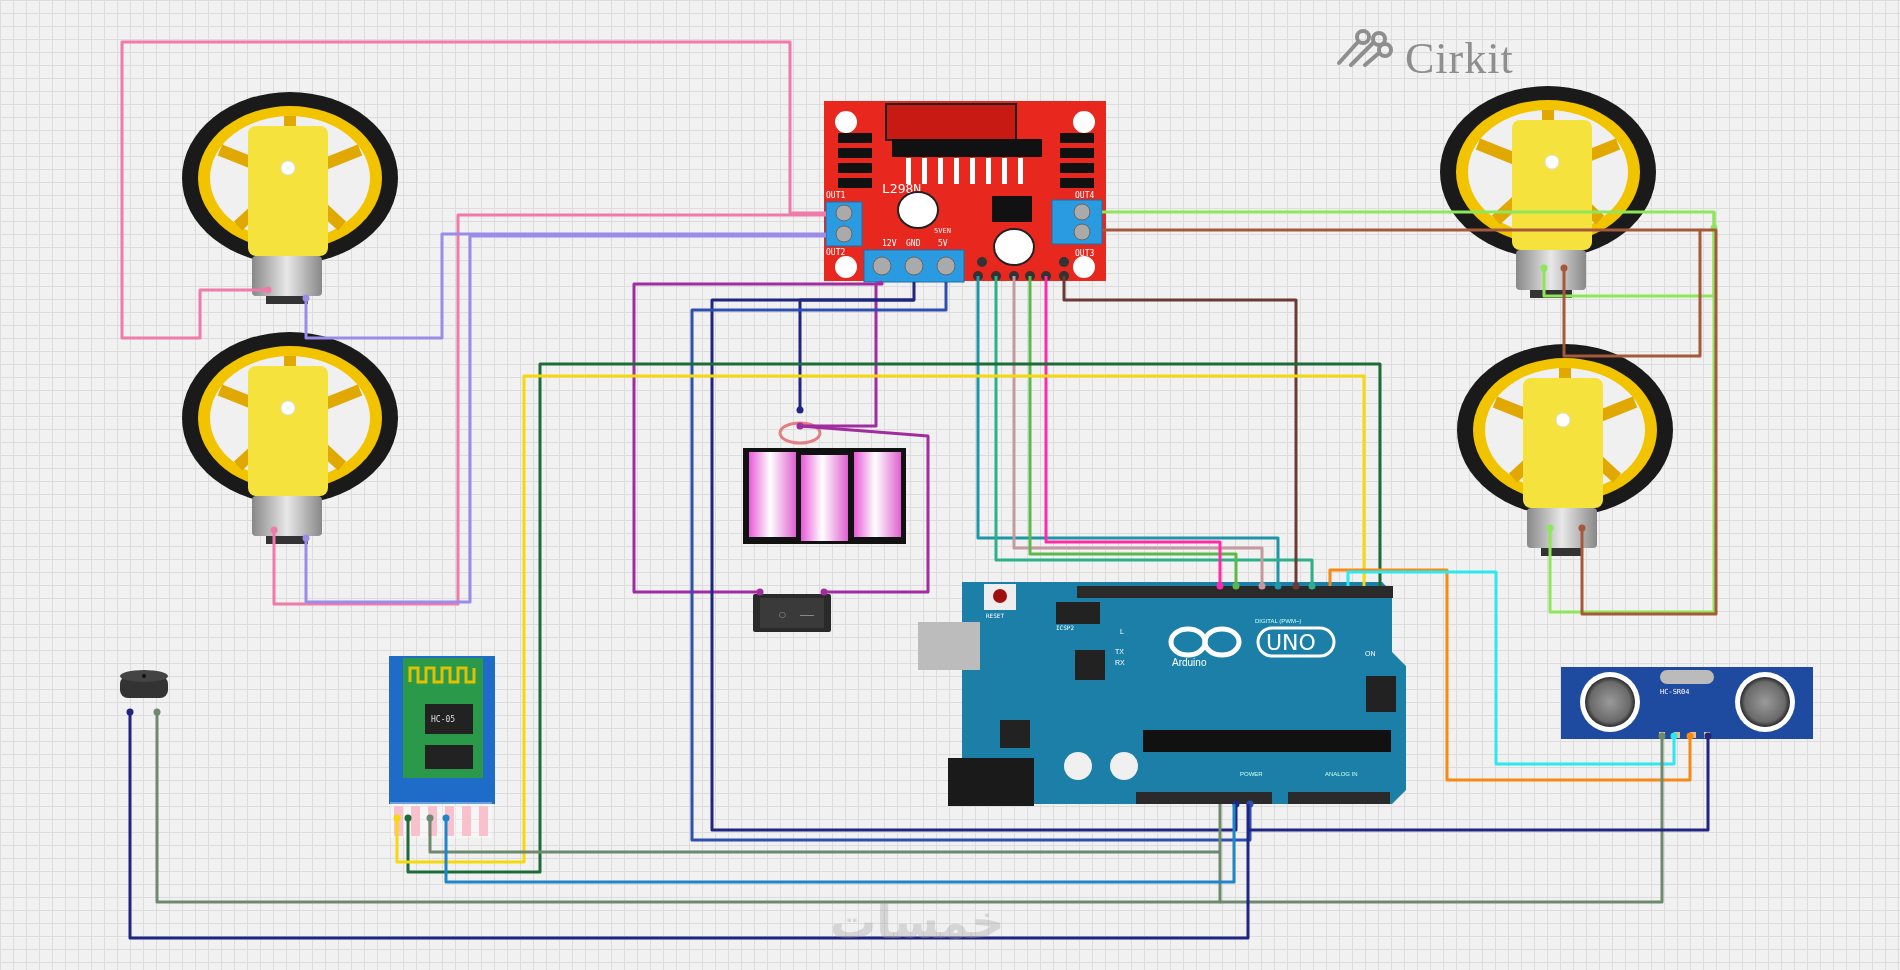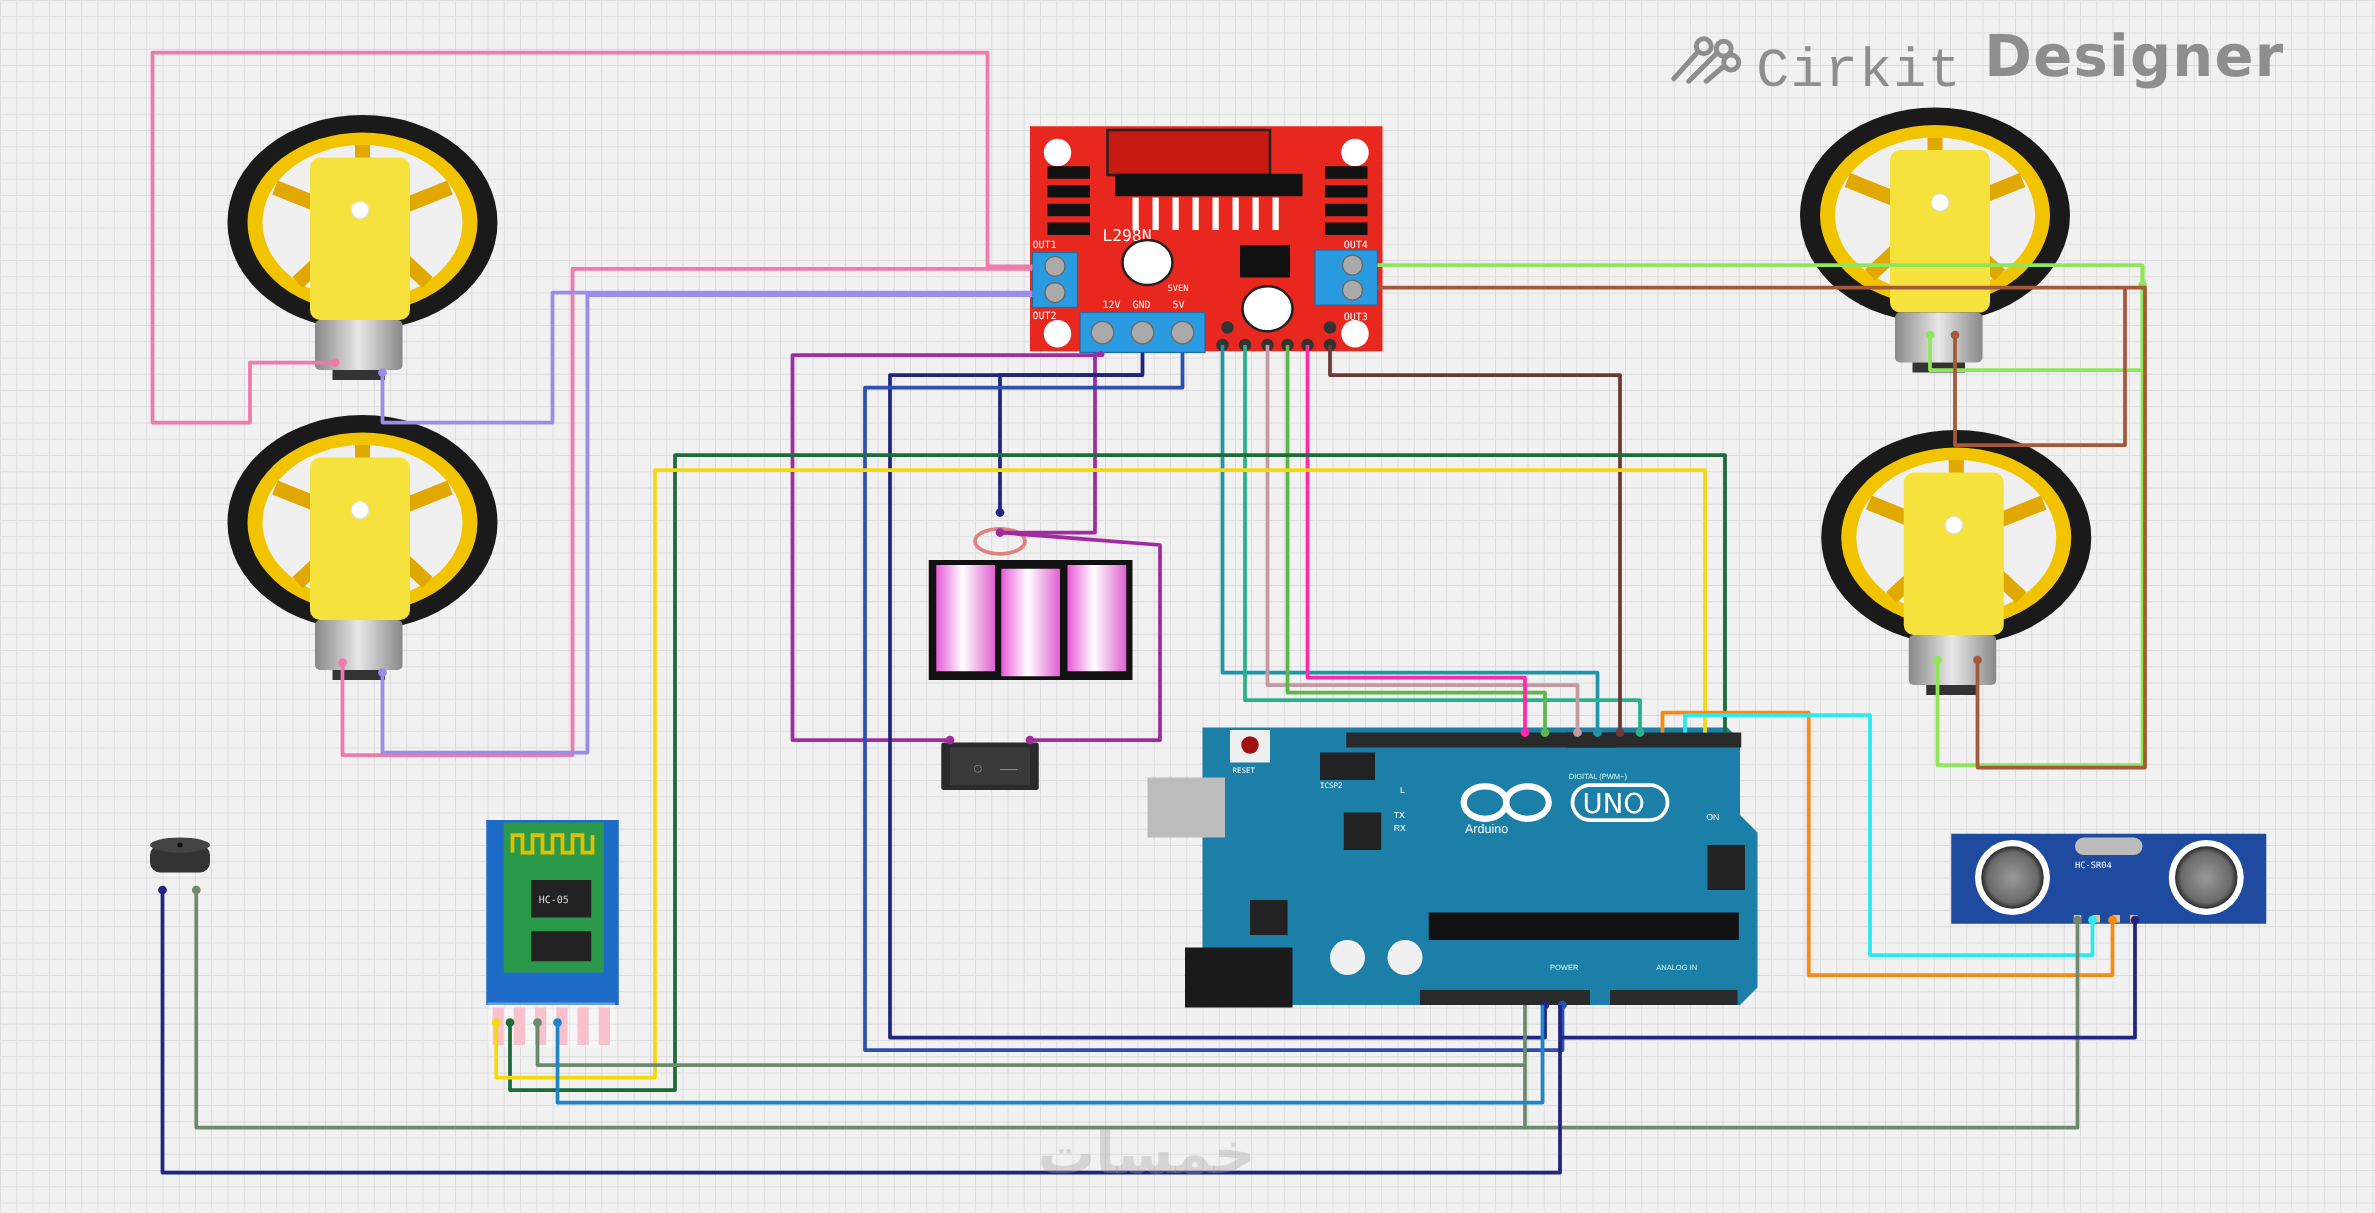--- a/index.html
+++ b/index.html
@@ -7,21 +7,21 @@
     width:1900px; height:970px; overflow:hidden; position:relative;
     background-color:#f1f1f1;
     background-image:
       linear-gradient(#dcdcdc 1px, transparent 1px),
       linear-gradient(90deg, #dcdcdc 1px, transparent 1px);
     background-size:13px 13px;
     font-family:"Liberation Sans", sans-serif;
   }
   #canvas { position:absolute; left:0; top:0; }
   .brand { position:absolute; left:1335px; top:6px; display:flex; align-items:center; color:#8e8e8e; }
-  .brand .c1 { font-size:44px; font-family:Liberation Mono, monospace; letter-spacing:1px;margin-top:27px; }
+  .brand .c1 { font-size:44px; font-family:Liberation Serif, serif; letter-spacing:1px;margin-top:27px; }
   .brand .c2 { font-size:46px; font-weight:bold; font-family:"DejaVu Sans", sans-serif; margin-left:18px; letter-spacing:1px; }
   .brand svg { margin-right:6px; }
   .watermark { position:absolute; left:830px; top:895px; font-size:46px; color:rgba(160,160,160,0.35); font-family:"DejaVu Sans", sans-serif; font-weight:bold; }
   .lbl { font-family:"DejaVu Sans Mono", monospace; }
 </style>
 </head>
 <body>
 
 <svg id="canvas" width="1900" height="970" viewBox="0 0 1900 970">
   <defs>
@@ -336,15 +336,14 @@
     <g stroke="#8e8e8e" stroke-width="4" fill="none" stroke-linecap="round">
       <line x1="4" y1="40" x2="22" y2="20"></line>
         <circle cx="28" cy="14" r="6"></circle>
       <line x1="16" y1="42" x2="38" y2="20"></line>
         <circle cx="44" cy="16" r="6"></circle>
       <line x1="30" y1="42" x2="44" y2="30"></line>
         <circle cx="50" cy="27" r="6"></circle>
     </g>
   </svg>
   <span class="c1">Cirkit</span>
-  <span class="c2">Designer</span>
 </div>
 <div class="watermark">خمسات</div>
 
 </body></html>

